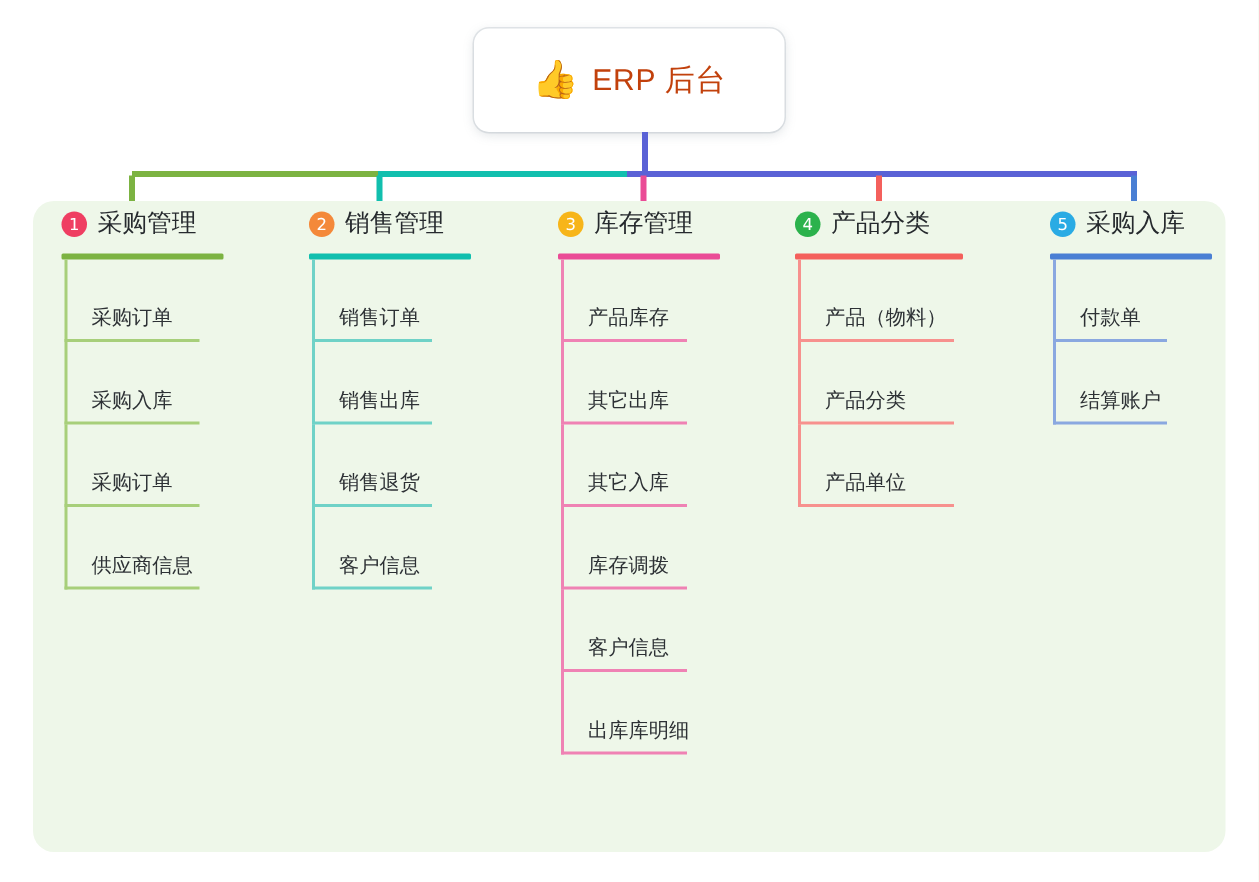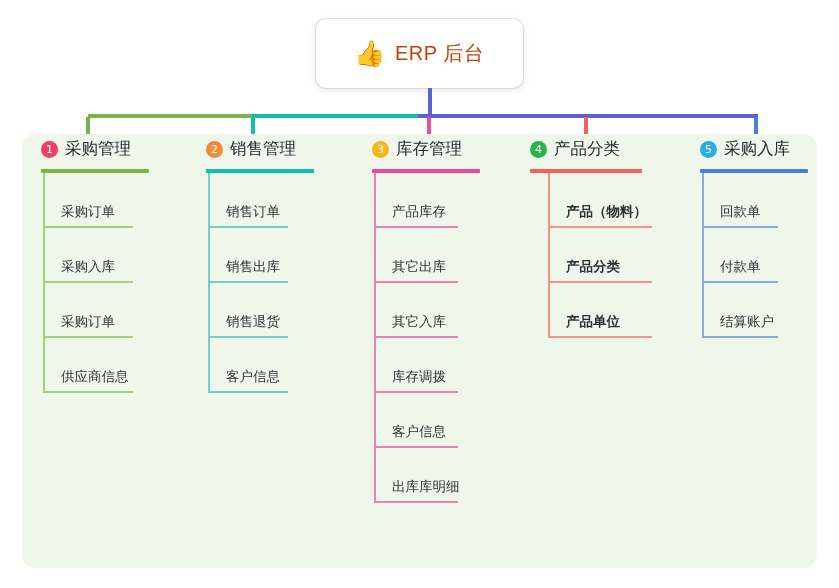--- a/index.html
+++ b/index.html
@@ -186,21 +186,21 @@
             <span class="item-label">出库库明细</span>
           </div>
         </div>
       </div>
       <div class="col" style="left: 505px;">
         <div class="col-head">
           <span class="badge" style="background: rgb(43, 178, 76);">4</span>
           <span class="col-title">产品分类</span>
         </div>
         <div class="head-rule" style="background: rgb(244, 96, 92); width: 112px; margin-left: 3px;"></div>
-        <div class="items" style="margin-left: 21px; font-weight: bold;">
+        <div class="items" style="margin-left: 5px;">
           <div class="item">
             <span class="spine" style="background: rgb(247, 145, 142);"></span>
             <span class="rule" style="background: rgb(247, 145, 142); width: 104px;"></span>
             <span class="item-label">产品（物料）</span>
           </div>
           <div class="item">
             <span class="spine" style="background: rgb(247, 145, 142);"></span>
             <span class="rule" style="background: rgb(247, 145, 142); width: 104px;"></span>
             <span class="item-label">产品分类</span>
           </div>
@@ -214,25 +214,20 @@
       <div class="col" style="left: 675px;">
         <div class="col-head">
           <span class="badge" style="background: rgb(42, 171, 228);">5</span>
           <span class="col-title">采购入库</span>
         </div>
         <div class="head-rule" style="background: rgb(74, 127, 212); width: 108px; margin-left: 3px;"></div>
         <div class="items" style="margin-left: 5px;">
           <div class="item">
             <span class="spine" style="background: rgb(138, 168, 224);"></span>
             <span class="rule" style="background: rgb(138, 168, 224); width: 76px;"></span>
-            <span class="item-label">回款单</span>
-          </div>
-          <div class="item">
-            <span class="spine" style="background: rgb(138, 168, 224);"></span>
-            <span class="rule" style="background: rgb(138, 168, 224); width: 76px;"></span>
             <span class="item-label">付款单</span>
           </div>
           <div class="item">
             <span class="spine" style="background: rgb(138, 168, 224);"></span>
             <span class="rule" style="background: rgb(138, 168, 224); width: 76px;"></span>
             <span class="item-label">结算账户</span>
           </div>
         </div>
       </div>
     </div>

